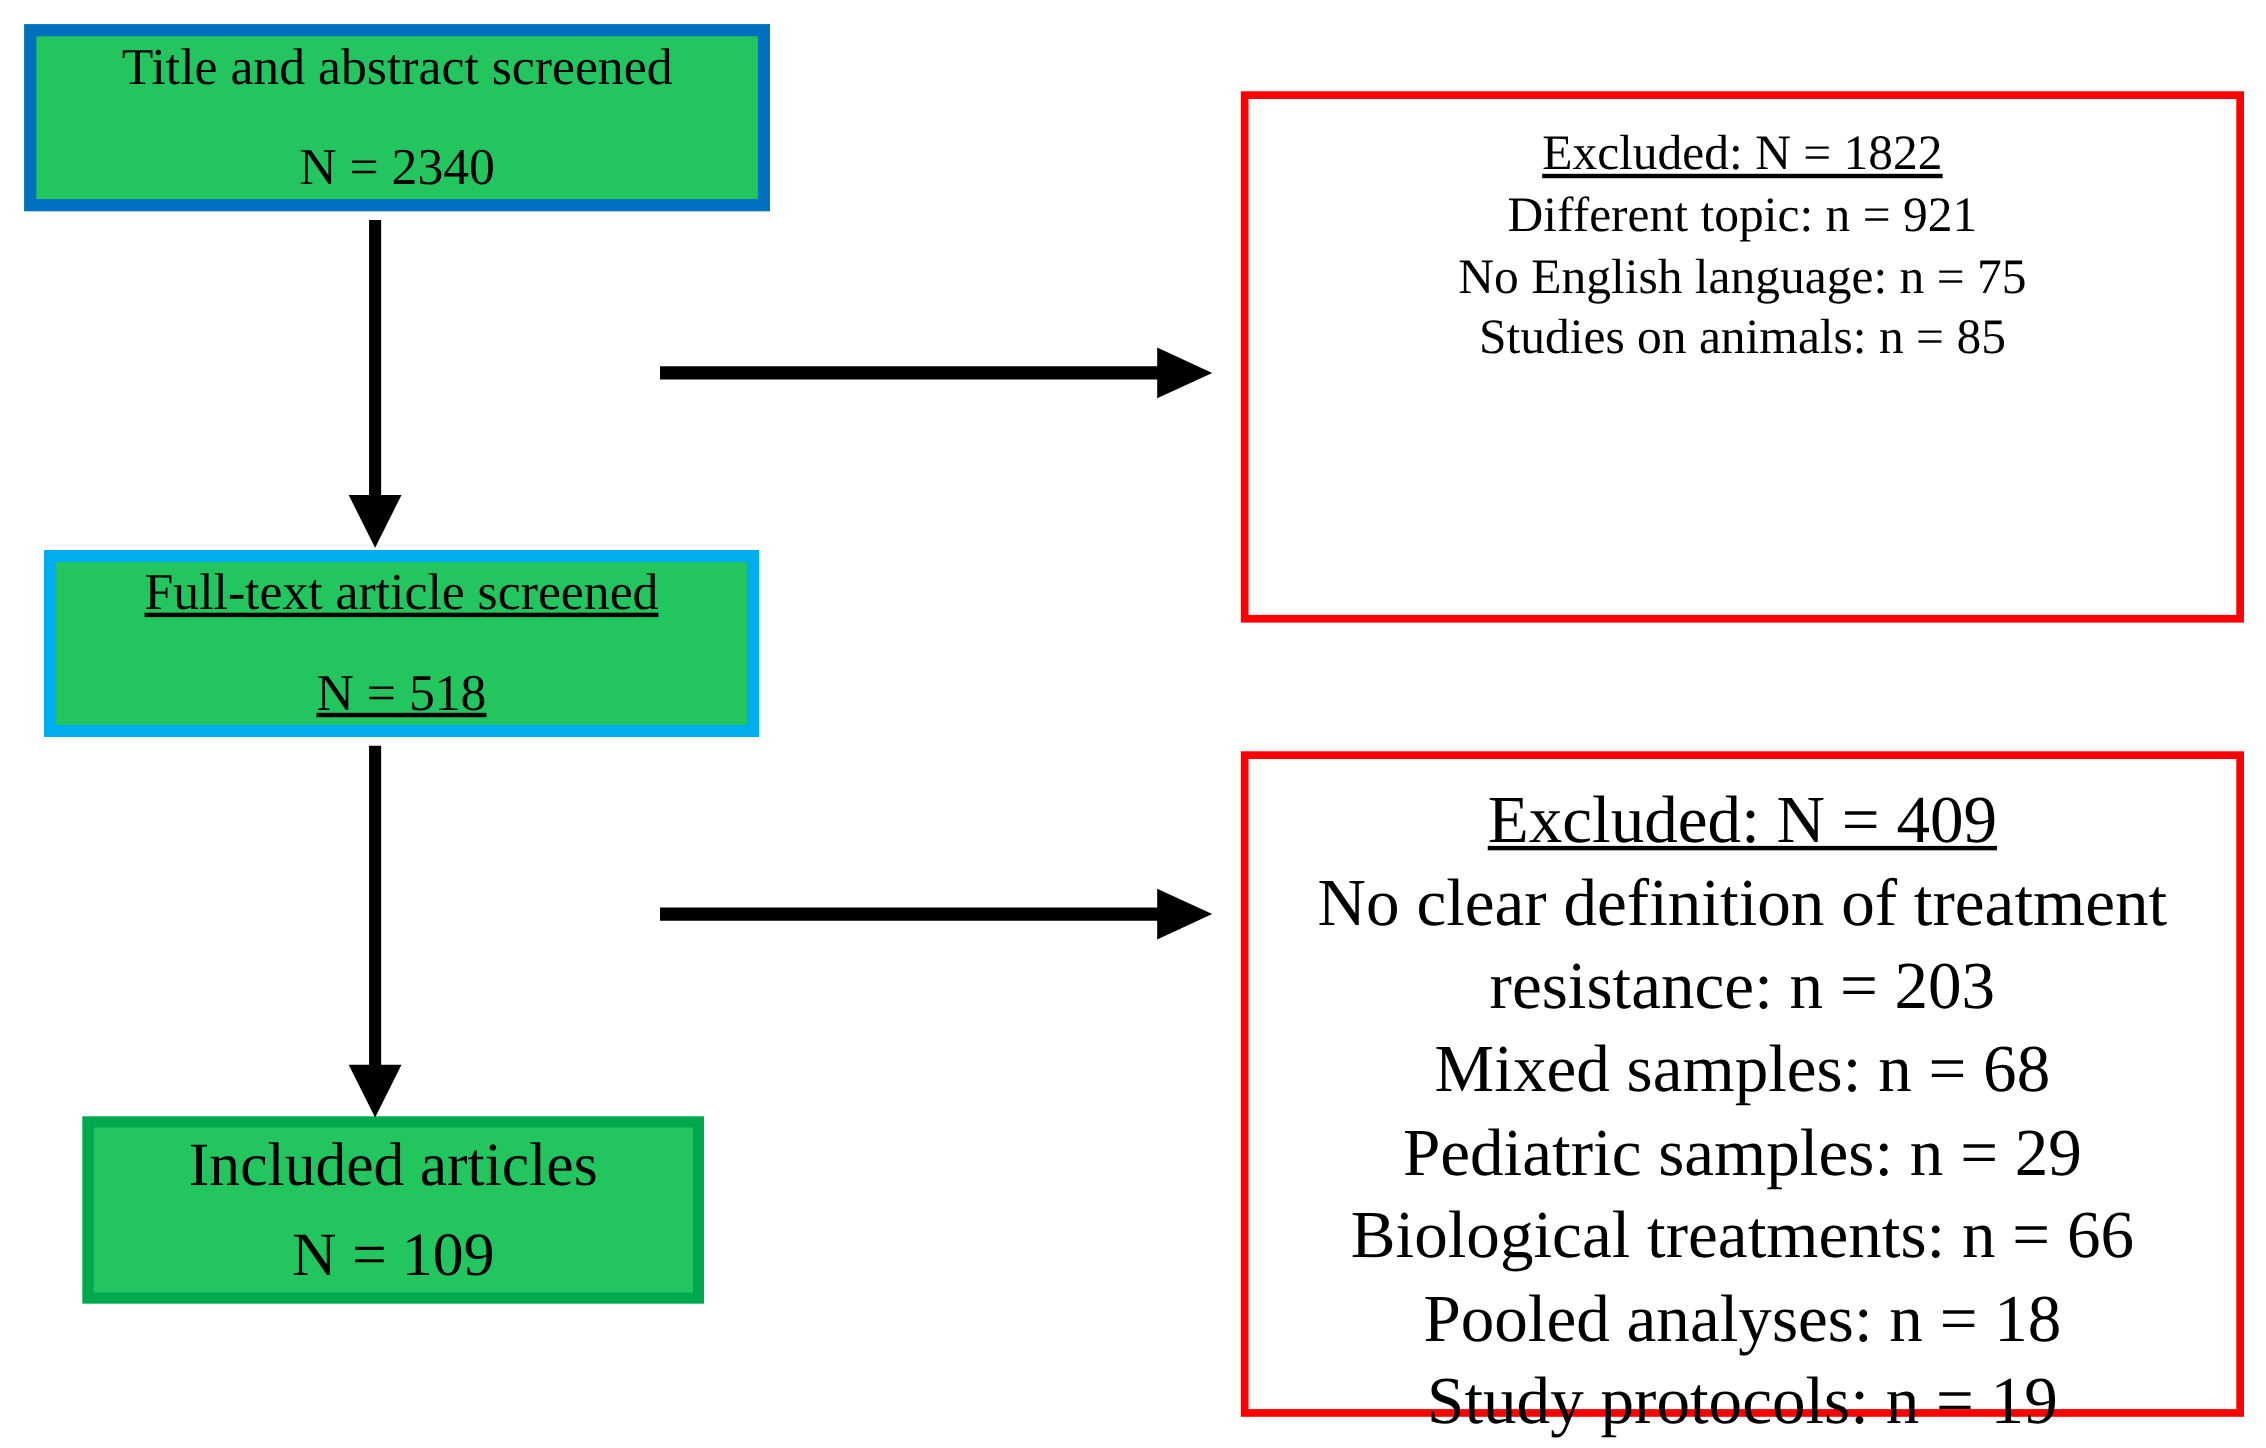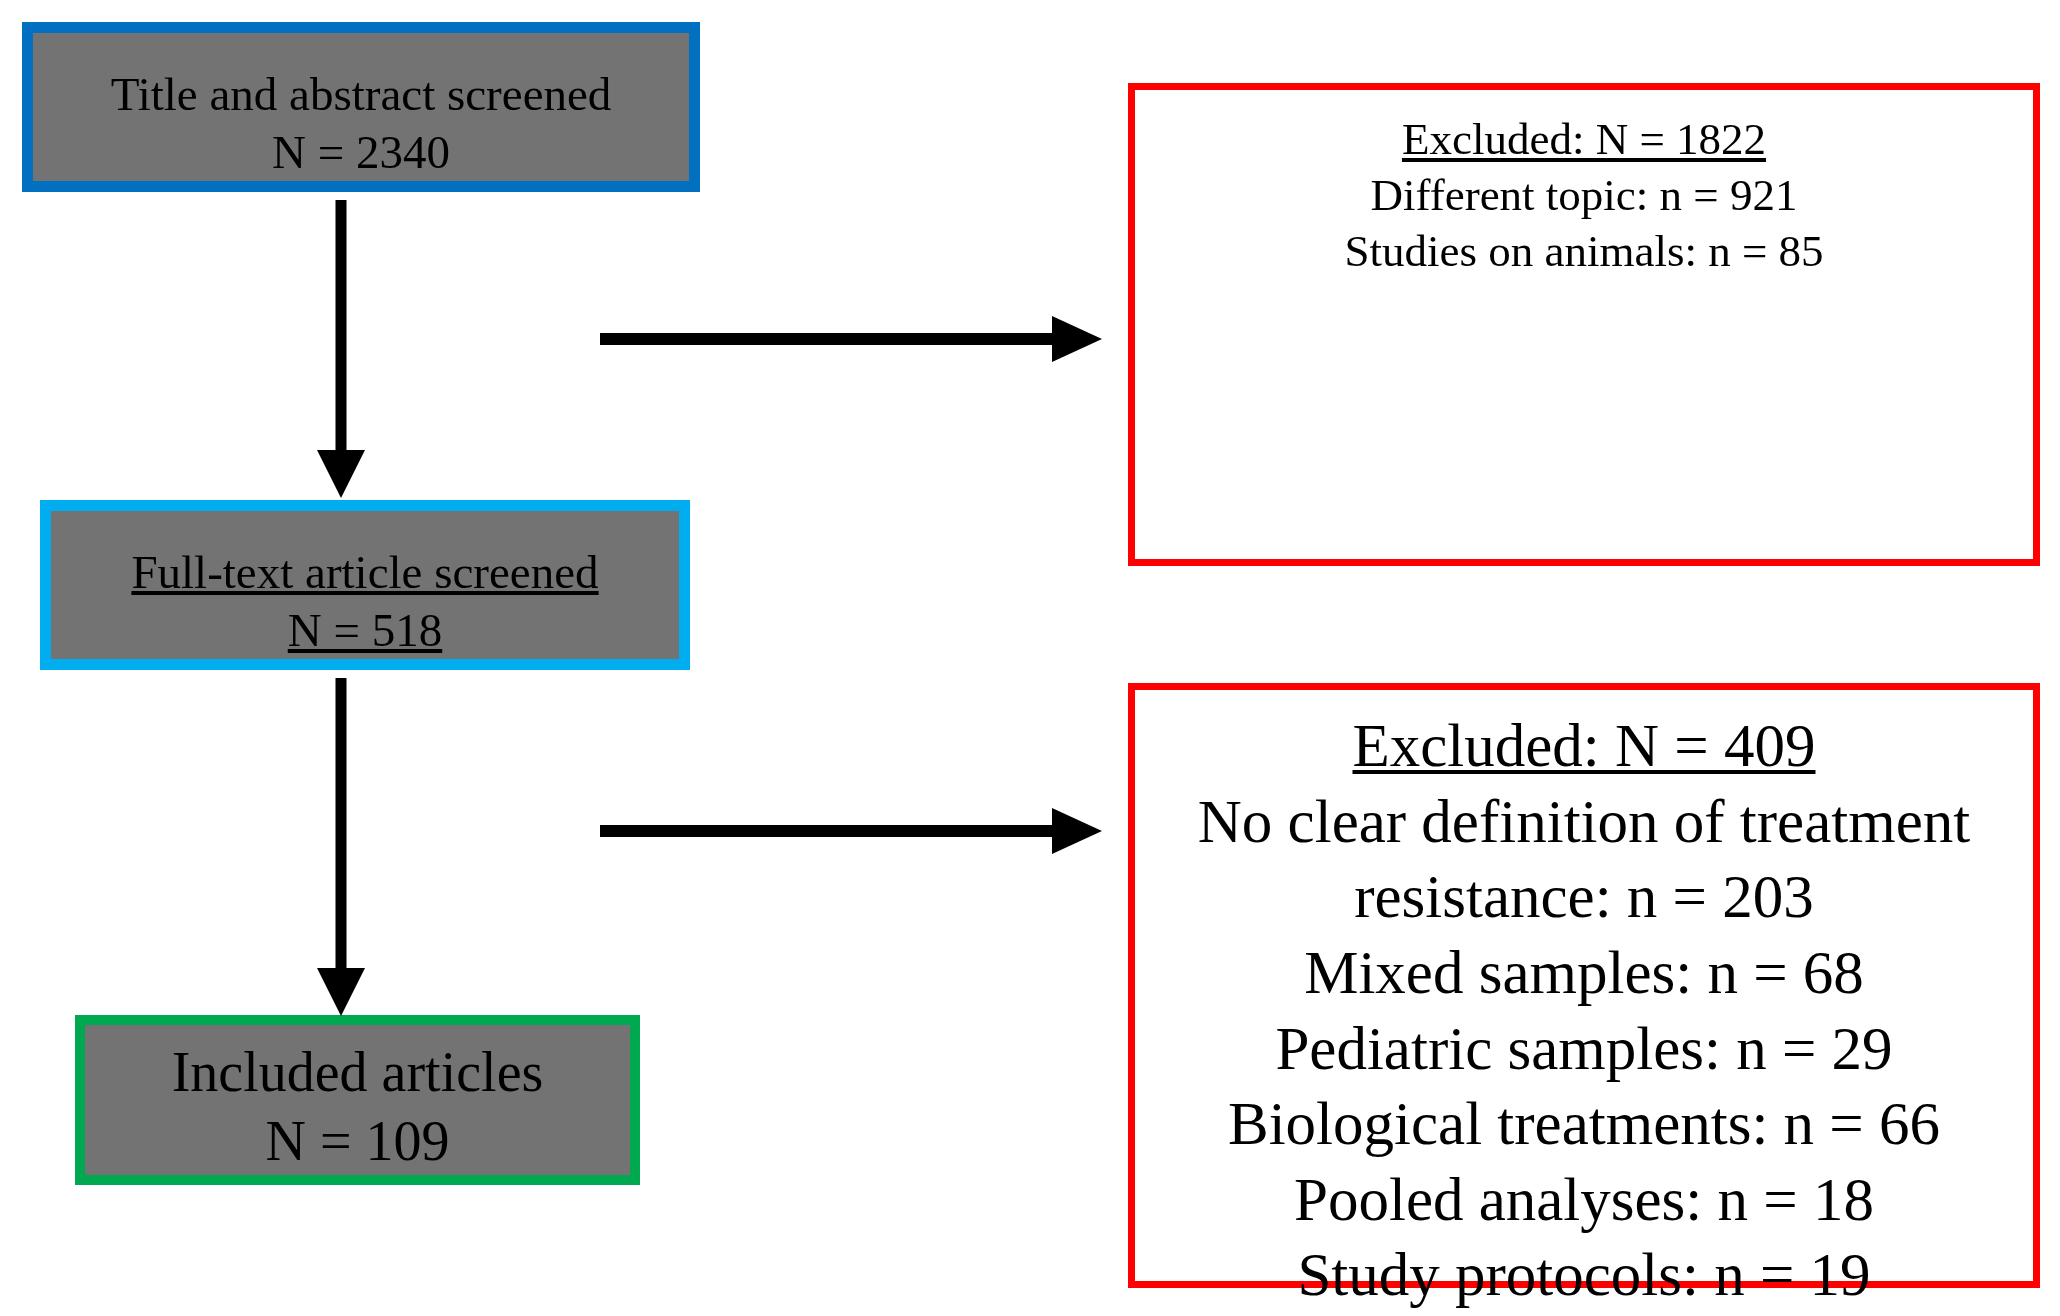--- a/index.html
+++ b/index.html
@@ -14,25 +14,25 @@
   #diagram {
     position: relative;
     width: 2060px;
     height: 1316px;
     background: #ffffff;
     overflow: hidden;
   }
   .node-box {
     position: absolute;
     box-sizing: border-box;
-    background: #737373;
+    background: #22c55e;
     display: flex;
     flex-direction: column;
     align-items: center;
-    justify-content: flex-end;
+    justify-content: space-between;
     text-align: center;
     color: #000000;
   }
   .node-line {
     display: block;
     white-space: nowrap;
     line-height: 1.22;
   }
 
   
@@ -128,20 +128,21 @@
   </div>
 
   <div class="node-box" id="box-included">
     <span class="node-line">Included articles</span>
     <span class="node-line">N = 109</span>
   </div>
 
   <div class="excl-box" id="box-excluded-1">
     <span class="excl-line excl-head">Excluded: N = 1822</span>
     <span class="excl-line">Different topic: n = 921</span>
+    <span class="excl-line">No English language: n = 75</span>
     <span class="excl-line">Studies on animals: n = 85</span>
   </div>
 
   <div class="excl-box" id="box-excluded-2">
     <span class="excl-line excl-head">Excluded: N = 409</span>
     <span class="excl-line">No clear definition of treatment resistance: n = 203</span>
     <span class="excl-line">Mixed samples: n = 68</span>
     <span class="excl-line">Pediatric samples: n = 29</span>
     <span class="excl-line">Biological treatments: n = 66</span>
     <span class="excl-line">Pooled analyses: n = 18</span>

